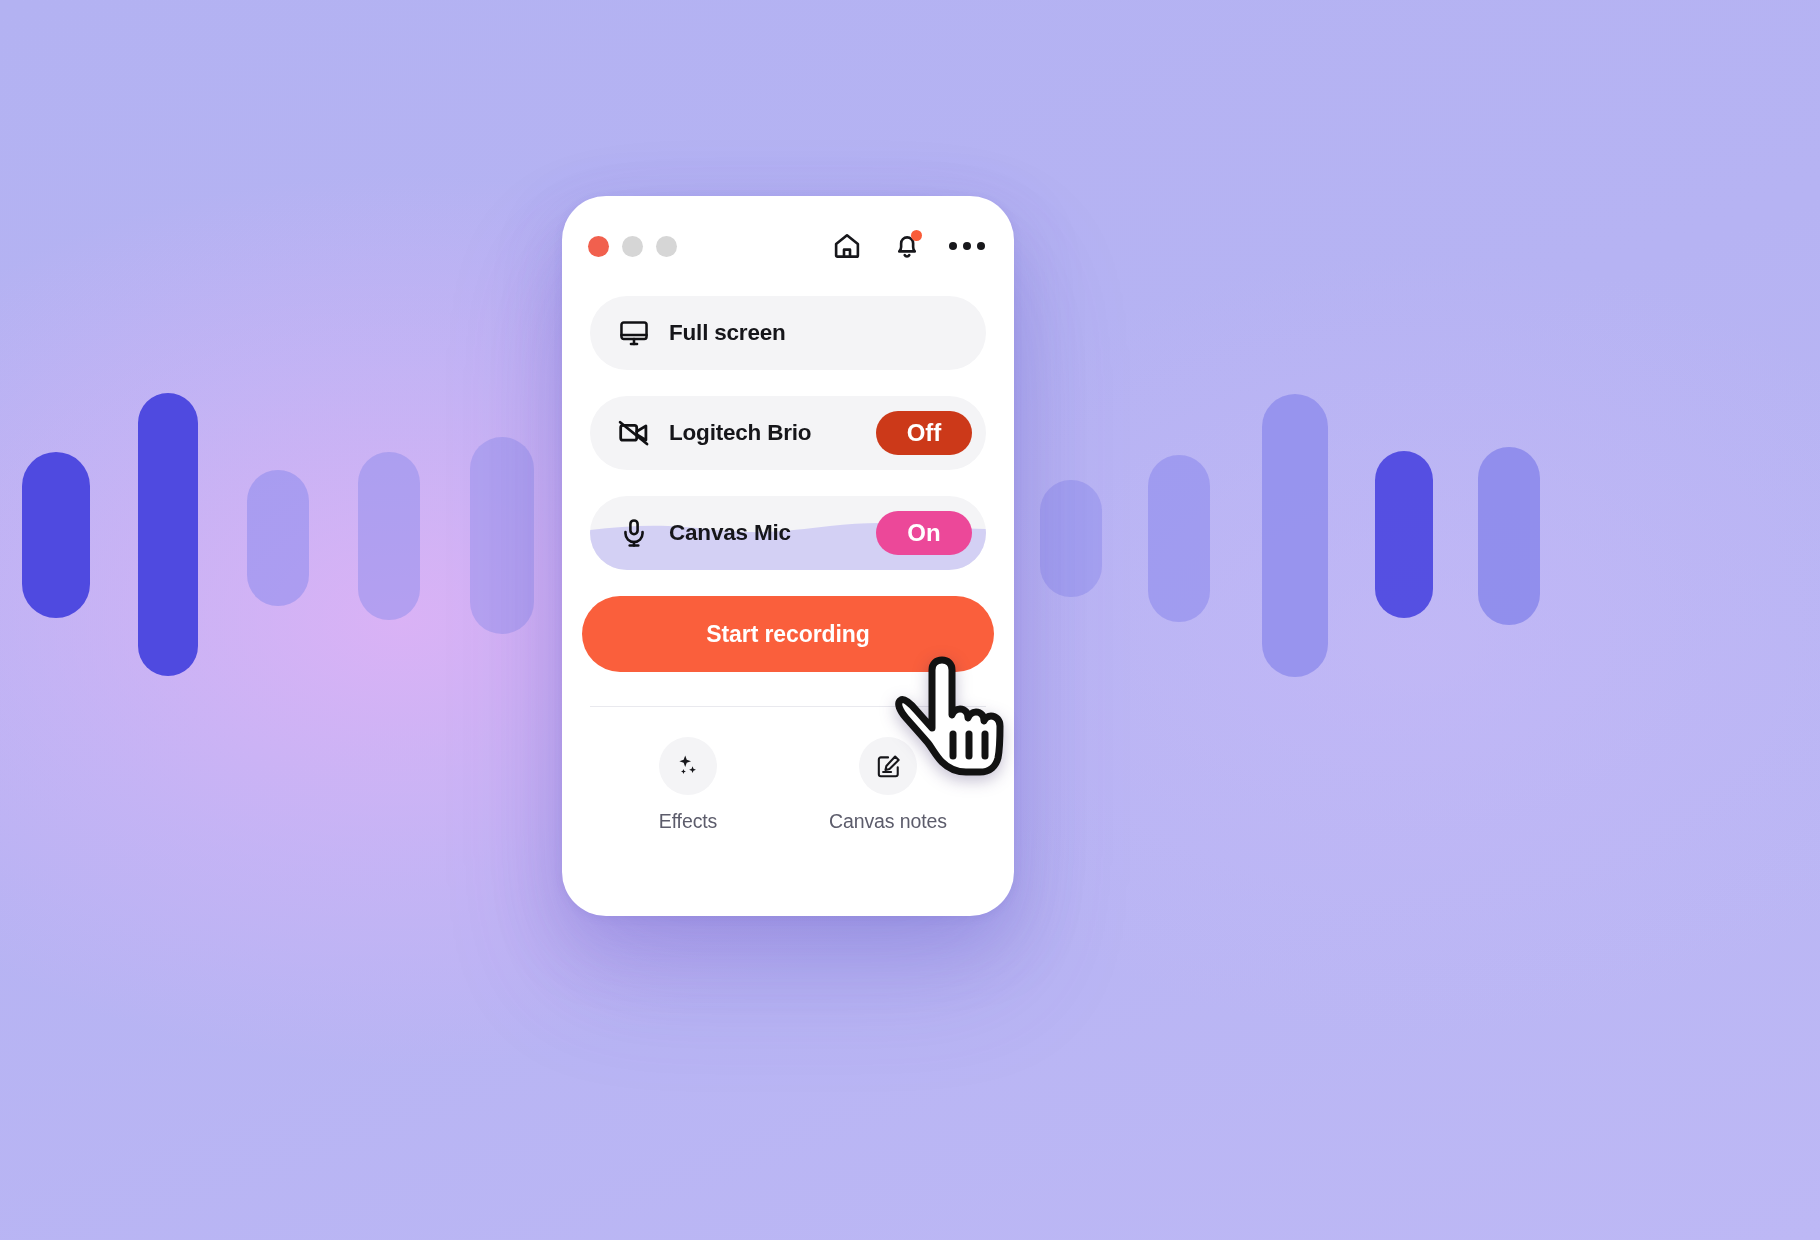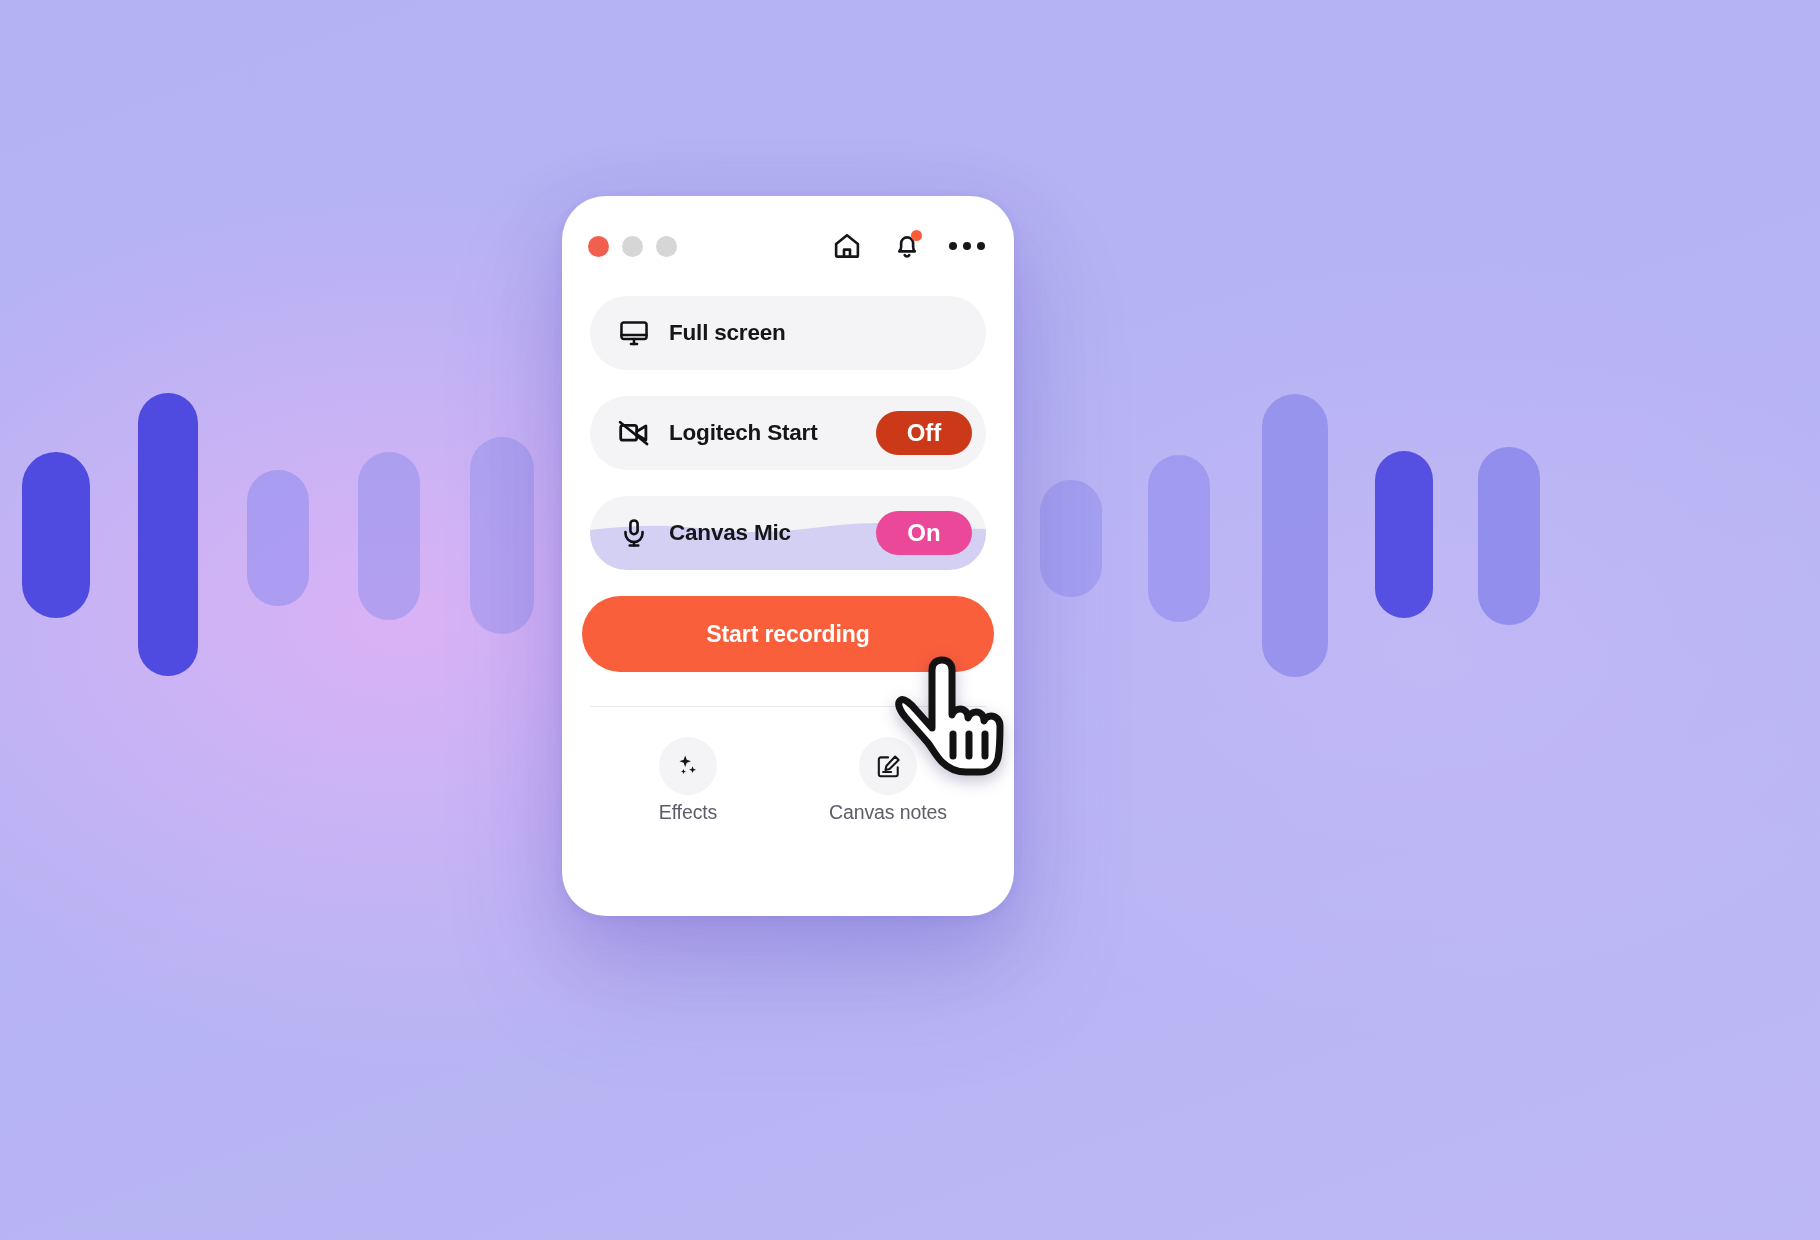--- a/index.html
+++ b/index.html
@@ -207,21 +207,21 @@
   .footer {
     display: flex;
     padding: 30px 26px 0 26px;
     gap: 0;
   }
   .foot-item {
     flex: 1;
     display: flex;
     flex-direction: column;
     align-items: center;
-    gap: 6px;
+    gap: 15px;
     cursor: pointer;
   }
   .foot-circle {
     width: 58px;
     height: 58px;
     border-radius: 50%;
     background: #f4f4f6;
     display: flex;
     align-items: center;
     justify-content: center;
@@ -313,21 +313,21 @@
       </div>
 
       <div class="row">
         <span class="rowicon">
           <svg width="34" height="34" viewBox="0 0 24 24" fill="none" stroke="currentColor" stroke-width="1.95" stroke-linecap="round" stroke-linejoin="round">
             <path d="M4.2 6.6h8.1a1.6 1.6 0 0 1 1.6 1.6v7.3a1.6 1.6 0 0 1-1.6 1.6H4.2a1.6 1.6 0 0 1-1.6-1.6V8.2a1.6 1.6 0 0 1 1.6-1.6z"></path>
             <path d="M13.9 10.9 20.4 7v10l-6.5-3.9"></path>
             <path d="M2.2 4.4 21.2 19.8"></path>
           </svg>
         </span>
-        <span class="rowlabel">Logitech Start</span>
+        <span class="rowlabel">Logitech Brio</span>
         <span class="pill off">Off</span>
       </div>
 
       <div class="row">
         <svg class="levelfill" viewBox="0 0 396 74" preserveAspectRatio="none">
           <path d="M0 34 C 26 31, 52 29, 78 30 C 104 31, 130 35, 158 36
                    C 186 37, 212 33, 240 30 C 266 27, 292 26, 318 28
                    C 344 30, 370 33, 396 33 L 396 74 L 0 74 Z" fill="#d3d0f4"></path>
         </svg>
         <span class="rowicon">

